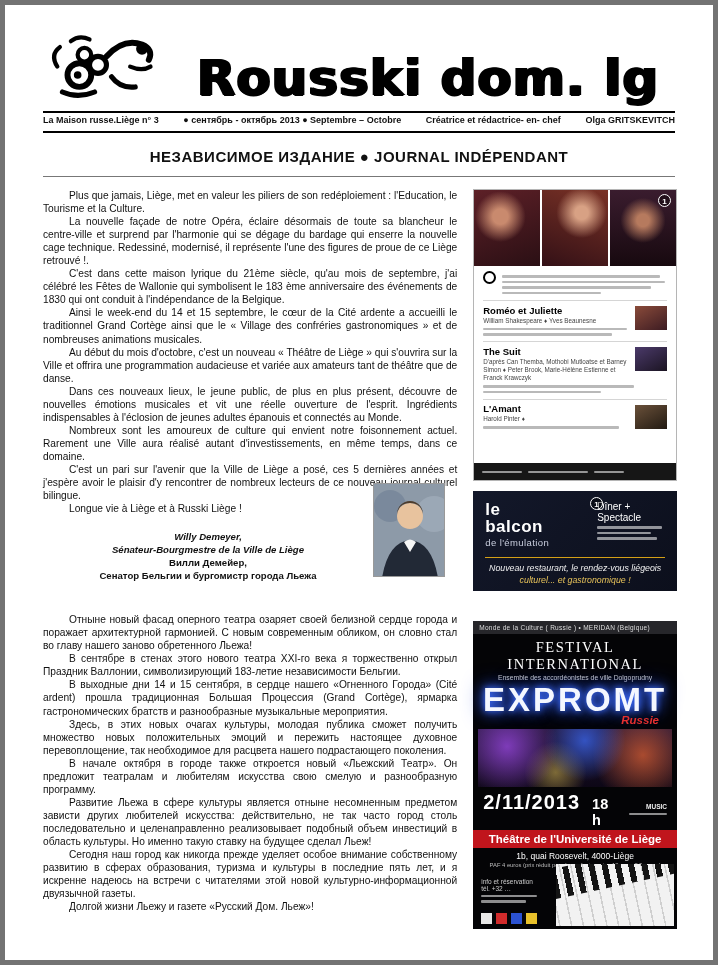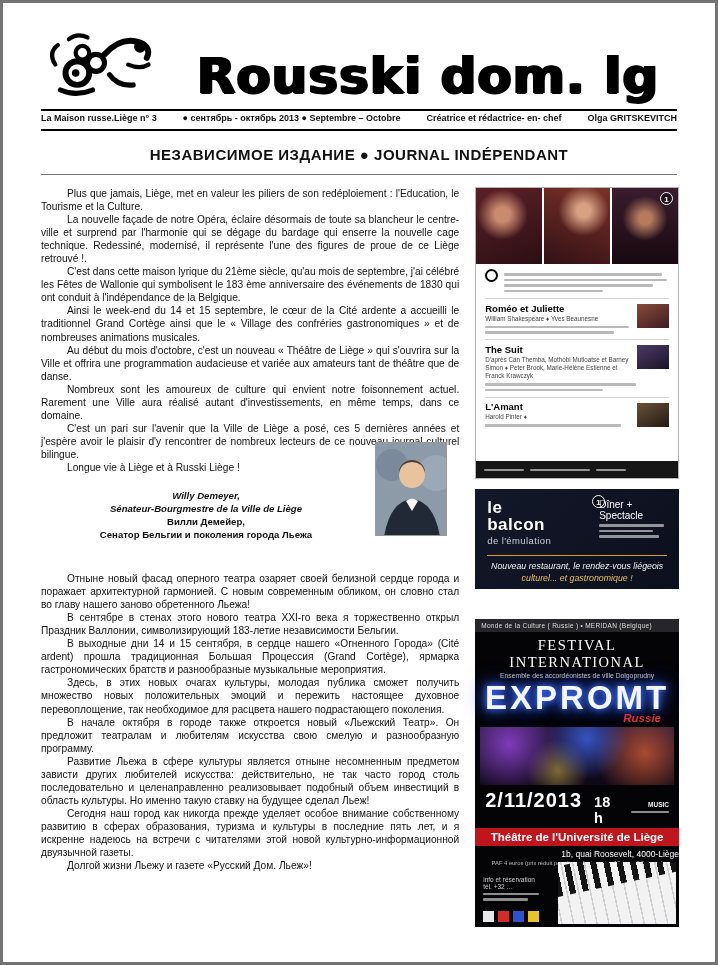--- a/index.html
+++ b/index.html
@@ -1,19 +1,19 @@
 <!DOCTYPE html>
 <html><head>
 <meta charset="utf-8">
 <style>
   * { box-sizing: border-box; margin: 0; padding: 0; }
   body { background: #e9e9e9; font-family: "Liberation Sans", sans-serif; }
   .page {
     position: relative; width: 718px; height: 965px; margin: 0 auto;
-    background: #fff; border: 3px solid #737373; overflow: hidden; color: #111;
+    background: #fff; border: 5px solid #737373; overflow: hidden; color: #111;
   }
 
   
   .masthead { display: flex; align-items: flex-end; padding: 26px 40px 0 40px; gap: 10px; }
   .logo { width: 128px; height: 74px; flex: 0 0 auto; }
   .mast-title {
     flex: 1; text-align: center; font-family: "DejaVu Sans", sans-serif;
     font-size: 50px; font-weight: bold; letter-spacing: 1px; line-height: 1;
     color: #000; text-shadow: 1.4px 0 0 #000, -1.4px 0 0 #000, 0 1px 0 #000;
     padding-bottom: 2px; white-space: nowrap;
@@ -94,21 +94,21 @@
       radial-gradient(circle at 55% 20%, rgba(60,110,255,.7) 0, transparent 35%),
       radial-gradient(circle at 85% 45%, rgba(230,100,50,.7) 0, transparent 30%),
       radial-gradient(circle at 40% 75%, rgba(230,200,80,.5) 0, transparent 25%),
       linear-gradient(180deg, #241637, #0d0716);
   }
   .pf-datetime { display: flex; align-items: baseline; gap: 12px; padding: 1px 10px 2px 10px; }
   .pf-date { font-size: 20px; font-weight: bold; letter-spacing: 1px; }
   .pf-time { font-size: 14.5px; font-weight: bold; }
   .pf-music { margin-left: auto; text-align: right; font-size: 6.5px; font-weight: bold; color: #eee; width: 44px; }
   .pf-venue { background: #c0151c; text-align: center; font-weight: bold; font-size: 11.5px; padding: 3px 0; }
-  .pf-addr { text-align: right; font-size: 8.5px; padding: 3px 0 1px 0; }
+  .pf-addr { text-align: center; font-size: 8.5px; padding: 3px 0 1px 0; }
   .pf-paf { text-align: center; font-size: 5.8px; color: #bbb; }
   .pf-bottom { position: relative; flex: 1; }
   .pf-info { position: absolute; left: 8px; top: 10px; font-size: 6.5px; color: #ccc; width: 70px; }
   .pf-logos { position: absolute; left: 8px; bottom: 5px; display: flex; gap: 4px; }
   .pf-logos span { width: 11px; height: 11px; display: block; }
   .pf-keys { position: absolute; right: 3px; bottom: 3px; width: 118px; height: 62px; background: #0a0a0a; overflow: hidden; }
   .pf-keys .white { position: absolute; inset: -12px; transform: rotate(-12deg); background: repeating-linear-gradient(90deg, #f2f2f2 0 10px, #cfcfcf 10px 11.5px); }
   .pf-keys .black { position: absolute; left: -12px; right: -12px; top: -8px; height: 30px; transform: rotate(-12deg); background: repeating-linear-gradient(90deg, transparent 0 7px, #141414 7px 13px); }
 </style>
 </head>
@@ -151,31 +151,32 @@
 
   <div class="main">
 
     <div class="col-left">
       <div>
         <p>Plus que jamais, Liège, met en valeur les piliers de son redéploiement : l'Education, le Tourisme et la Culture.</p>
         <p>La nouvelle façade de notre Opéra, éclaire désormais de toute sa blancheur le centre-ville et surprend par l'harmonie qui se dégage du bardage qui enserre la nouvelle cage technique. Redessiné, modernisé, il représente l'une des figures de proue de ce Liège retrouvé !.</p>
         <p>C'est dans cette maison lyrique du 21ème siècle, qu'au mois de septembre, j'ai célébré les Fêtes de Wallonie qui symbolisent le 183 ème anniversaire des événements de 1830 qui ont conduit à l'indépendance de la Belgique.</p>
         <p>Ainsi le week-end du 14 et 15 septembre, le cœur de la Cité ardente a accueilli le traditionnel Grand Cortège ainsi que le « Village des confréries gastronomiques » et de nombreuses animations musicales.</p>
         <p>Au début du mois d'octobre, c'est un nouveau « Théâtre de Liège » qui s'ouvrira sur la Ville et offrira une programmation audacieuse et variée aux amateurs tant de théâtre que de danse.</p>
+        <p>Dans ces nouveaux lieux, le jeune public, de plus en plus présent, découvre de nouvelles émotions musicales et vit une réelle ouverture de l'esprit. Ingrédients indispensables à l'éclosion de jeunes adultes épanouis et connectés au Monde.</p>
         <p>Nombreux sont les amoureux de culture qui envient notre foisonnement actuel. Rarement une Ville aura réalisé autant d'investissements, en même temps, dans ce domaine.</p>
         <p>C'est un pari sur l'avenir que la Ville de Liège a posé, ces 5 dernières années et j'espère avoir le plaisir d'y rencontrer de nombreux lecteurs de ce nouveau journal culturel bilingue.</p>
         <p>Longue vie à Liège et à Russki Liège !</p>
       </div>
 
       <div class="sig-row">
         <div class="sig-text">
           <div class="sig-fr">Willy Demeyer,</div>
           <div class="sig-fr">Sénateur-Bourgmestre de la Ville de Liège</div>
           <div>Вилли Демейер,</div>
-          <div>Сенатор Бельгии и поколения города Льежа</div>
+          <div>Сенатор Бельгии и бургомистр города Льежа</div>
         </div>
         <div class="portrait">
           <svg viewBox="0 0 72 94" width="72" height="94">
             <rect width="72" height="94" fill="#8d9aa8"></rect>
             <circle cx="16" cy="22" r="16" fill="#6e7f95" opacity=".6"></circle>
             <circle cx="60" cy="30" r="18" fill="#aab6c4" opacity=".5"></circle>
             <path d="M8 94 q6 -36 28 -38 q22 2 28 38 z" fill="#222936"></path>
             <path d="M30 58 l6 10 6 -10 q-6 -5 -12 0z" fill="#f5f5f5"></path>
             <circle cx="36" cy="32" r="13" fill="#e8c39e"></circle>
             <path d="M23 30 a13 13 0 0 1 26 0 q-2 -11 -13 -11 t-13 11z" fill="#4d3c2c"></path>

